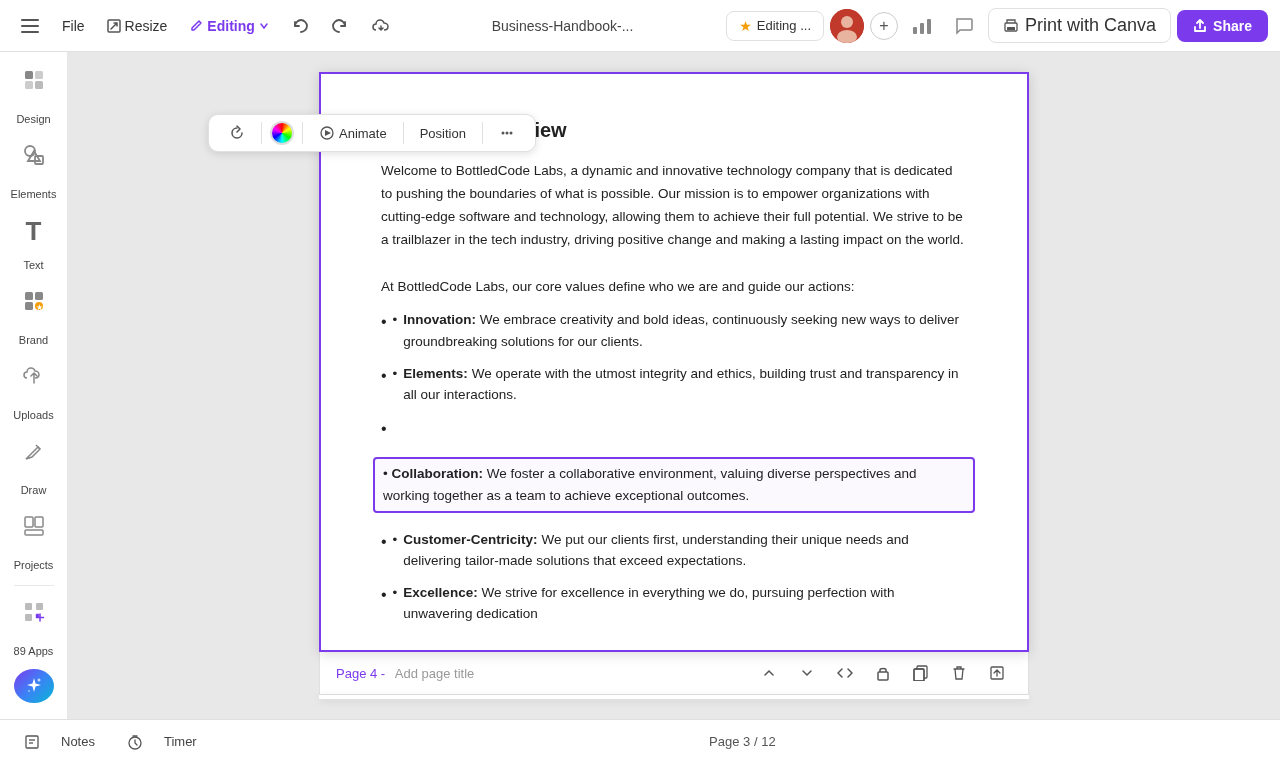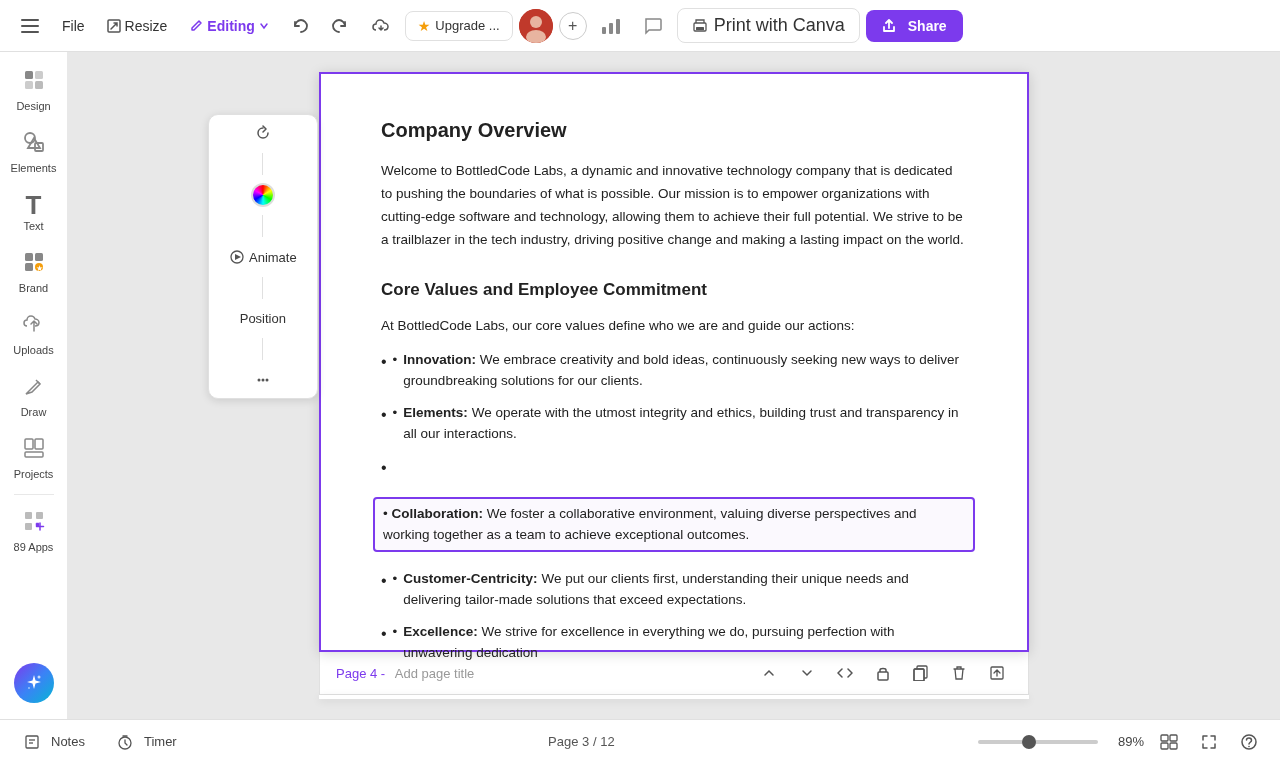--- a/index.html
+++ b/index.html
@@ -40,21 +40,21 @@
       background: #fff; cursor: pointer; font-size: 16px; color: #555;
     }
     .print-btn {
       background: #fff; border: 1px solid #e0e0e0; border-radius: 8px;
       padding: 6px 14px; font-size: 18px; color: #333; cursor: pointer;
       display: flex; align-items: center; gap: 6px;
     }
     .share-btn {
       background: #7c3aed; border: none; border-radius: 8px;
       padding: 8px 16px; font-size: 14px; color: #fff; cursor: pointer;
-      font-weight: 600; display: flex; align-items: center; gap: 12px;
+      font-weight: 600; display: flex; align-items: center; gap: 6px;
     }
     .toolbar-icon-btn {
       width: 36px; height: 36px; border-radius: 6px; background: transparent;
       border: none; cursor: pointer; display: flex; align-items: center; justify-content: center;
       color: #555; font-size: 18px;
     }
     .undo-redo { display: flex; gap: 2px; }
 
     
     .main-layout {
@@ -63,21 +63,21 @@
 
     
     .left-sidebar {
       width: 68px; background: #fff; border-right: 1px solid #e8e8e8;
       display: flex; flex-direction: column; align-items: center;
       padding: 8px 0; gap: 2px; flex-shrink: 0; overflow-y: auto;
     }
     .sidebar-item {
       display: flex; flex-direction: column; align-items: center;
       padding: 8px 6px; border-radius: 8px; cursor: pointer;
-      width: 58px; gap: 2px;
+      width: 58px; gap: 15px;
     }
     .sidebar-item-icon { font-size: 22px; color: #555; }
     .sidebar-item-label { font-size: 11px; color: #444; text-align: center; }
     .sidebar-divider { width: 40px; height: 1px; background: #e8e8e8; margin: 4px 0; }
     .ai-button {
       width: 40px; height: 40px; border-radius: 50%;
       background: linear-gradient(135deg, #7c3aed, #3b82f6, #06b6d4);
       display: flex; align-items: center; justify-content: center;
       cursor: pointer; margin-top: auto; margin-bottom: 8px;
       font-size: 18px; color: #fff;
@@ -110,21 +110,21 @@
       padding: 4px 8px; margin: 16px -8px;
       background: rgba(124, 58, 237, 0.03);
     }
 
     
     .floating-toolbar {
       position: absolute; top: 62px; left: 140px;
       display: flex; align-items: center; gap: 8px;
       background: #fff; border: 1px solid #e0e0e0;
       border-radius: 10px; padding: 6px 12px;
-      box-shadow: 0 2px 8px rgba(0,0,0,0.12); z-index: 20; flex-direction: column;
+      box-shadow: 0 2px 8px rgba(0,0,0,0.12); z-index: 20;
     }
     .ft-btn {
       display: flex; align-items: center; gap: 4px;
       padding: 4px 8px; border-radius: 6px; border: none;
       background: transparent; cursor: pointer; font-size: 13px; color: #333;
     }
     .ft-divider { width: 1px; height: 22px; background: #e0e0e0; }
     .color-wheel {
       width: 24px; height: 24px; border-radius: 50%;
       background: conic-gradient(red, yellow, lime, cyan, blue, magenta, red);
@@ -152,21 +152,21 @@
     }
 
     
     .bottom-bar {
       height: 44px; background: #fff; border-top: 1px solid #e0e0e0;
       display: flex; align-items: center; padding: 0 16px;
       flex-shrink: 0; gap: 16px;
     }
     .bottom-left { display: flex; align-items: center; gap: 16px; }
     .bottom-btn {
-      display: flex; align-items: center; gap: 11px;
+      display: flex; align-items: center; gap: 21px;
       border: none; background: transparent; cursor: pointer;
       font-size: 13px; color: #444; padding: 4px 8px; border-radius: 6px;
     }
     .bottom-center { flex: 1; display: flex; align-items: center; justify-content: center; font-size: 13px; color: #555; }
     .bottom-right { display: flex; align-items: center; gap: 10px; }
     .zoom-display { font-size: 13px; color: #444; min-width: 36px; text-align: right; }
     .zoom-slider {
       -webkit-appearance: none; width: 120px; height: 4px;
       border-radius: 2px; background: #ccc; outline: none;
     }
@@ -223,23 +223,26 @@
         <path d="M15 5V9H11" stroke="#555" stroke-width="1.8" fill="none" stroke-linecap="round" stroke-linejoin="round"></path>
       </svg>
     </button>
   </div>
   <button class="toolbar-icon-btn">
     <svg width="20" height="16" viewBox="0 0 20 16" fill="none">
       <path d="M5 12C3 12 2 10.5 2 9C2 7 3.5 6 5 6C5 4 6.5 2 9 2C11 2 12.5 3.5 13 5C14.5 5 17 6 17 8.5C17 10.5 15.5 12 13 12" stroke="#555" stroke-width="1.5" fill="none"></path>
       <path d="M8 10L10 12L12 10M10 8V12" stroke="#555" stroke-width="1.5" stroke-linecap="round" stroke-linejoin="round"></path>
     </svg>
   </button>
+  <div style="flex:1; text-align:center;">
+    <span class="doc-title">Business-Handbook-...</span>
+  </div>
   <button class="upgrade-btn">
     <span class="crown">★</span>
-    <span>Upgrade ...</span>
+    <span>Editing ...</span>
   </button>
   <div class="avatar-circle">
     <svg width="34" height="34" viewBox="0 0 34 34" fill="none">
       <circle cx="17" cy="17" r="17" fill="#c0392b"></circle>
       <circle cx="17" cy="13" r="6" fill="#e8b4a0"></circle>
       <ellipse cx="17" cy="28" rx="10" ry="7" fill="#e8b4a0"></ellipse>
     </svg>
   </div>
   <button class="plus-btn">+</button>
   <button class="toolbar-icon-btn">
@@ -393,21 +396,20 @@
           <circle cx="8" cy="8" r="1.5" fill="#555"></circle>
           <circle cx="12" cy="8" r="1.5" fill="#555"></circle>
         </svg>
       </button>
     </div>
 
     <div class="page-container">
       <div class="page-content">
         <div class="company-title">Company Overview</div>
         <p class="intro-text">Welcome to BottledCode Labs, a dynamic and innovative technology company that is dedicated to pushing the boundaries of what is possible. Our mission is to empower organizations with cutting-edge software and technology, allowing them to achieve their full potential. We strive to be a trailblazer in the tech industry, driving positive change and making a lasting impact on the world.</p>
-        <div class="section-title">Core Values and Employee Commitment</div>
         <p class="section-intro">At BottledCode Labs, our core values define who we are and guide our actions:</p>
         <ul class="bullet-list">
           <li>
             <span>•</span>
             <span><strong>Innovation:</strong> <span>We embrace creativity and bold ideas, continuously seeking new ways to deliver groundbreaking solutions for our clients.</span></span>
           </li>
           <li>
             <span>•</span>
             <span><strong>Elements:</strong> <span>We operate with the utmost integrity and ethics, building trust and transparency in all our interactions.</span></span>
           </li>
@@ -494,37 +496,13 @@
         <circle cx="8" cy="9" r="6" stroke="#555" stroke-width="1.3" fill="none"></circle>
         <path d="M8 6V9L10 11" stroke="#555" stroke-width="1.3" stroke-linecap="round"></path>
         <path d="M6 2H10" stroke="#555" stroke-width="1.3" stroke-linecap="round"></path>
       </svg>
       <span>Timer</span>
     </button>
   </div>
   <div class="bottom-center">
     <span>Page 3 / 12</span>
   </div>
-  <div class="bottom-right">
-    <input type="range" class="zoom-slider" min="10" max="200" value="89" style="">
-    <span class="zoom-display">89%</span>
-    <button class="view-btn">
-      <svg width="18" height="16" viewBox="0 0 18 16" fill="none">
-        <rect x="1" y="1" width="7" height="6" rx="1" stroke="#555" stroke-width="1.3" fill="none"></rect>
-        <rect x="10" y="1" width="7" height="6" rx="1" stroke="#555" stroke-width="1.3" fill="none"></rect>
-        <rect x="1" y="9" width="7" height="6" rx="1" stroke="#555" stroke-width="1.3" fill="none"></rect>
-        <rect x="10" y="9" width="7" height="6" rx="1" stroke="#555" stroke-width="1.3" fill="none"></rect>
-      </svg>
-    </button>
-    <button class="view-btn">
-      <svg width="18" height="18" viewBox="0 0 18 18" fill="none">
-        <path d="M3 7V3H7M11 3H15V7M15 11V15H11M7 15H3V11" stroke="#555" stroke-width="1.5" stroke-linecap="round" stroke-linejoin="round"></path>
-      </svg>
-    </button>
-    <button class="view-btn">
-      <svg width="18" height="18" viewBox="0 0 18 18" fill="none">
-        <circle cx="9" cy="9" r="7" stroke="#555" stroke-width="1.5" fill="none"></circle>
-        <path d="M6.5 7C6.5 5.5 7.5 5 9 5C10.5 5 11.5 6 11.5 7.5C11.5 9 9 9.5 9 11" stroke="#555" stroke-width="1.5" stroke-linecap="round"></path>
-        <circle cx="9" cy="13.5" r="0.8" fill="#555"></circle>
-      </svg>
-    </button>
-  </div>
 </div>
 
 </body></html>

